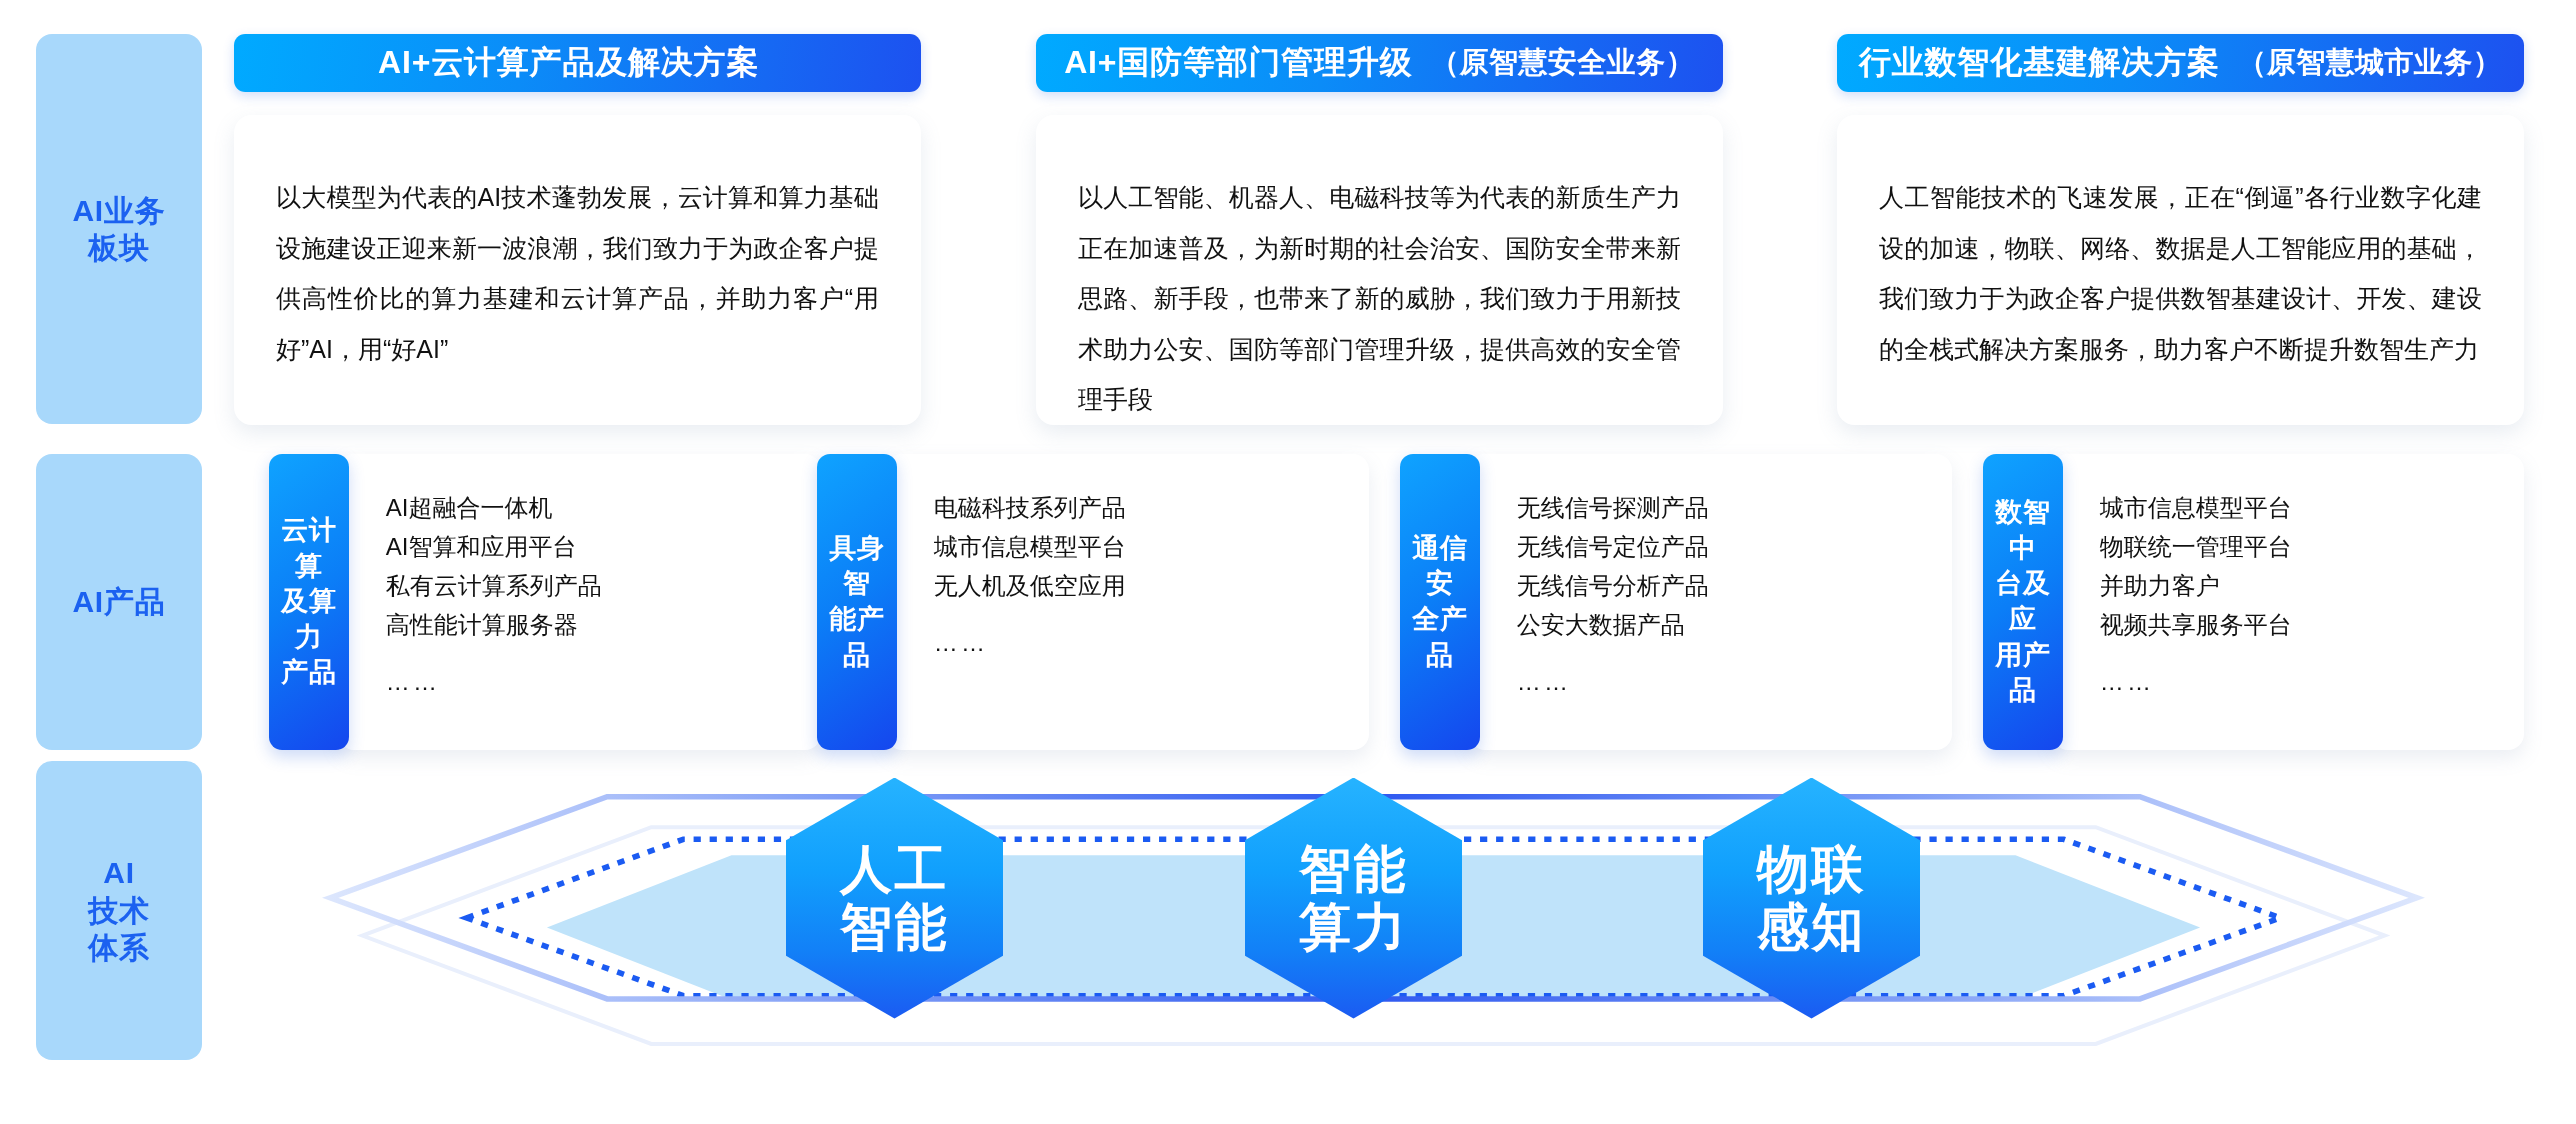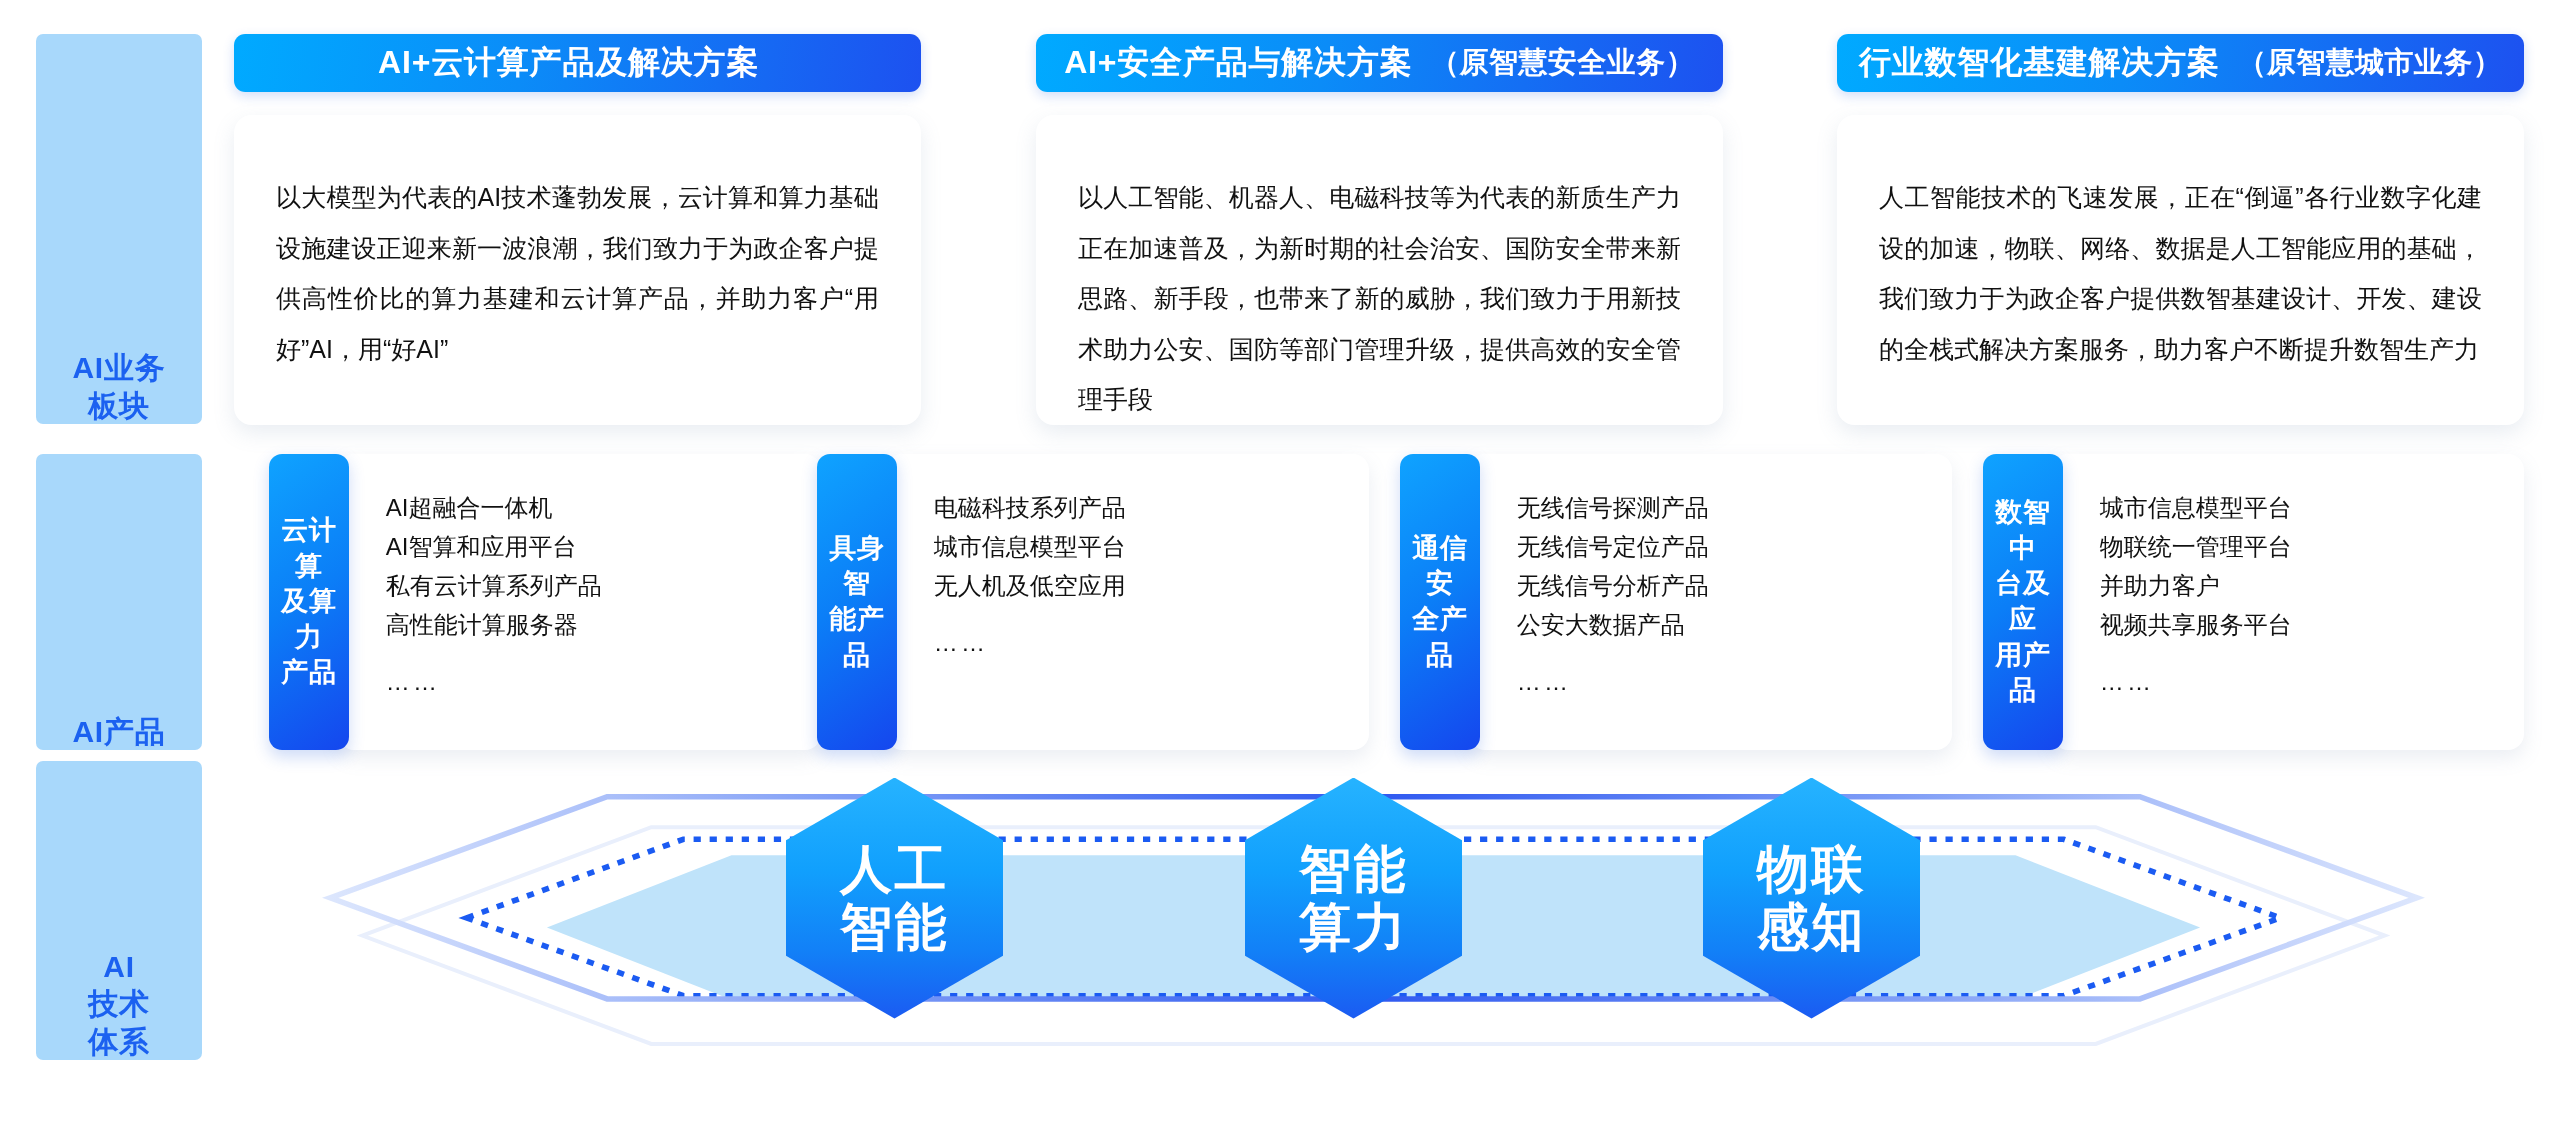--- a/index.html
+++ b/index.html
@@ -1,22 +1,22 @@
 <!DOCTYPE html>
 <html style="font-size:13px"><head>
 <meta charset="utf-8">
 <style>
   html,body{margin:0;padding:0;background:#ffffff;}
   body{width:2576px;height:1124px;position:relative;overflow:hidden;
        font-family:"Liberation Sans","DejaVu Sans",sans-serif;}
   .stage{position:absolute;left:0;top:0;width:2576px;height:1124px;}
 
   
-  .rail{position:absolute;width:166px;background:#A8D8FB;border-radius:7px;
-        display:flex;align-items:flex-end;justify-content:center;text-align:center;
+  .rail{position:absolute;width:166px;background:#A8D8FB;border-radius:16px;
+        display:flex;align-items:center;justify-content:center;text-align:center;
         color:#1B61F0;font-weight:700;line-height:1.25;letter-spacing:0.8px;}
   .rail.r1{left:36px;top:34px;height:390px;font-size:30px;}
   .rail.r2{left:36px;top:454px;height:296px;font-size:30px;}
   .rail.r3{left:36px;top:761px;height:299px;font-size:30px;}
 
   
   .bcard{position:absolute;top:34px;}
   .bcard .hd{height:58px;border-radius:11.2px;
         background:linear-gradient(100deg,#00AAFF 0%,#0B8CF8 42%,#1D51F0 100%);
         display:flex;align-items:center;justify-content:center;gap:17.7px;
@@ -88,21 +88,21 @@
       <span class="t1">AI+云计算产品及解决方案</span>
       <span class="t2"></span>
     </div>
     <div class="bd">
       <p>以大模型为代表的AI技术蓬勃发展，云计算和算力基础设施建设正迎来新一波浪潮，我们致力于为政企客户提供高性价比的算力基建和云计算产品，并助力客户“用好”AI，用“好AI”</p>
     </div>
   </div>
 
   <div class="bcard c2">
     <div class="hd">
-      <span class="t1">AI+安全产品与解决方案</span>
+      <span class="t1">AI+国防等部门管理升级</span>
       <span class="t2">（原智慧安全业务）</span>
     </div>
     <div class="bd">
       <p>以人工智能、机器人、电磁科技等为代表的新质生产力正在加速普及，为新时期的社会治安、国防安全带来新思路、新手段，也带来了新的威胁，我们致力于用新技术助力公安、国防等部门管理升级，提供高效的安全管理手段</p>
     </div>
   </div>
 
   <div class="bcard c3">
     <div class="hd">
       <span class="t1">行业数智化基建解决方案</span>

